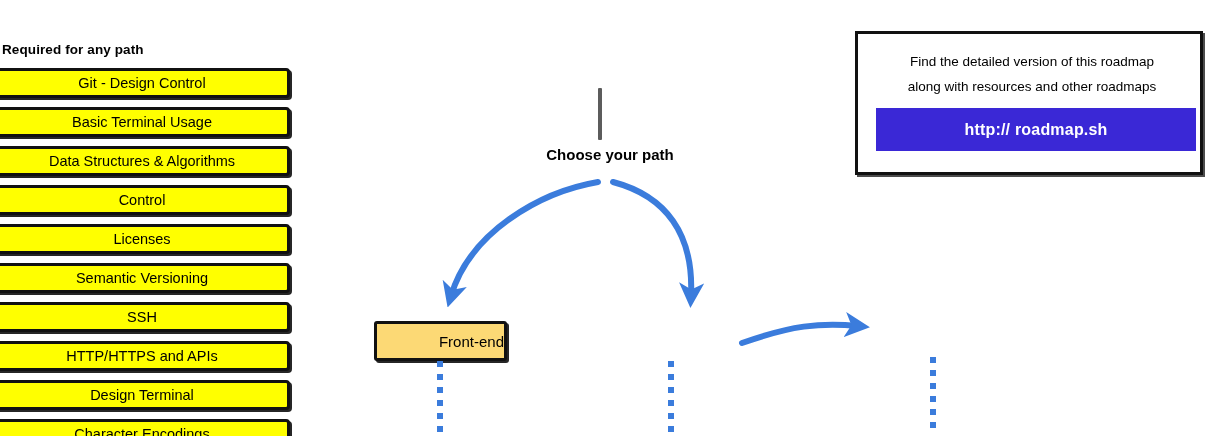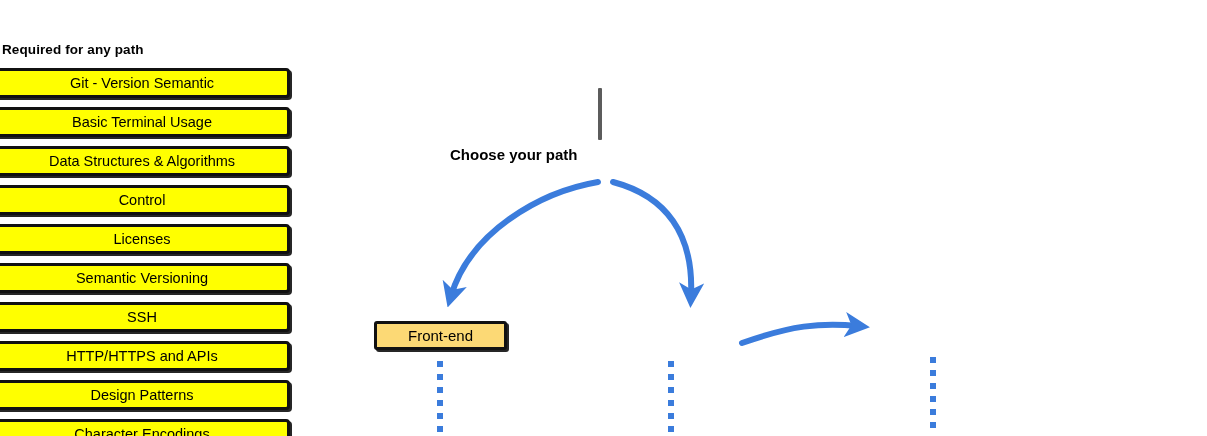--- a/index.html
+++ b/index.html
@@ -85,46 +85,46 @@
     width: 4px;
     height: 52px;
     background: #5c5c5c;
     border-radius: 1px;
   }
   #choose-path-label {
     position: absolute;
     left: 450px;
     top: 146px;
     width: 320px;
-    text-align: left;
+    text-align: center;
     font-size: 15px;
     font-weight: bold;
     color: #000000;
     white-space: nowrap;
   }
   #branch-arrows {
     position: absolute;
     left: 0;
     top: 0;
     width: 1207px;
     height: 436px;
     pointer-events: none;
   }
 
   
   .path-node {
     position: absolute;
-    height: 29px;
+    height: 40px;
     background: #fcd975;
     border: 3px solid #111111;
     border-radius: 3px;
     box-sizing: border-box;
     display: flex;
     align-items: center;
-    justify-content: center;
+    justify-content: flex-end;
     box-shadow: 2px 2px 0 rgba(0,0,0,0.85);
   }
   .path-node .path-label {
     font-size: 15px;
     font-weight: 500;
     color: #000000;
     white-space: nowrap;
     line-height: 1;
   }
   #node-frontend { left: 374px; top: 321px; width: 133px; }
@@ -191,21 +191,21 @@
 </head>
 <body>
 
 <div id="canvas">
 
   <div id="required-panel">
     <div id="required-heading">Required for any path</div>
 
     <div id="required-list">
       <div class="req-item">
-        <span class="req-label">Git - Version Semantic</span>
+        <span class="req-label">Git - Design Control</span>
       </div>
       <div class="req-item">
         <span class="req-label">Basic Terminal Usage</span>
       </div>
       <div class="req-item">
         <span class="req-label">Data Structures &amp; Algorithms</span>
       </div>
       <div class="req-item">
         <span class="req-label">Control</span>
       </div>
@@ -215,21 +215,21 @@
       <div class="req-item">
         <span class="req-label">Semantic Versioning</span>
       </div>
       <div class="req-item">
         <span class="req-label">SSH</span>
       </div>
       <div class="req-item">
         <span class="req-label">HTTP/HTTPS and APIs</span>
       </div>
       <div class="req-item">
-        <span class="req-label">Design Patterns</span>
+        <span class="req-label">Design Terminal</span>
       </div>
       <div class="req-item">
         <span class="req-label">Character Encodings</span>
       </div>
     </div>
   </div>
 
 
   <div id="title-stem"></div>
 
@@ -271,14 +271,21 @@
   </div>
   <div id="dots-devops" class="path-dots">
     <div class="dot"></div>
     <div class="dot"></div>
     <div class="dot"></div>
     <div class="dot"></div>
     <div class="dot"></div>
     <div class="dot"></div>
   </div>
 
+  <div id="info-box">
+    <div id="info-line-1" class="info-line">Find the detailed version of this roadmap</div>
+    <div id="info-line-2" class="info-line">along with resources and other roadmaps</div>
+    <div id="roadmap-link-button">
+      <span id="roadmap-link-label">http:// roadmap.sh</span>
+    </div>
+  </div>
 
 </div>
 
 </body></html>

